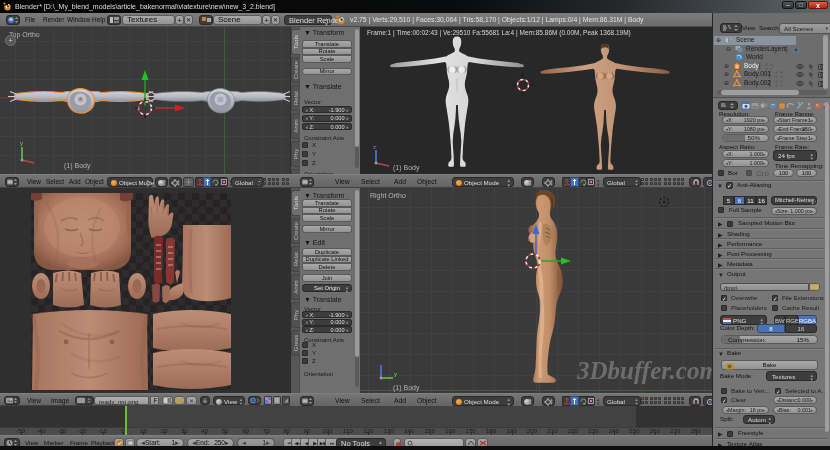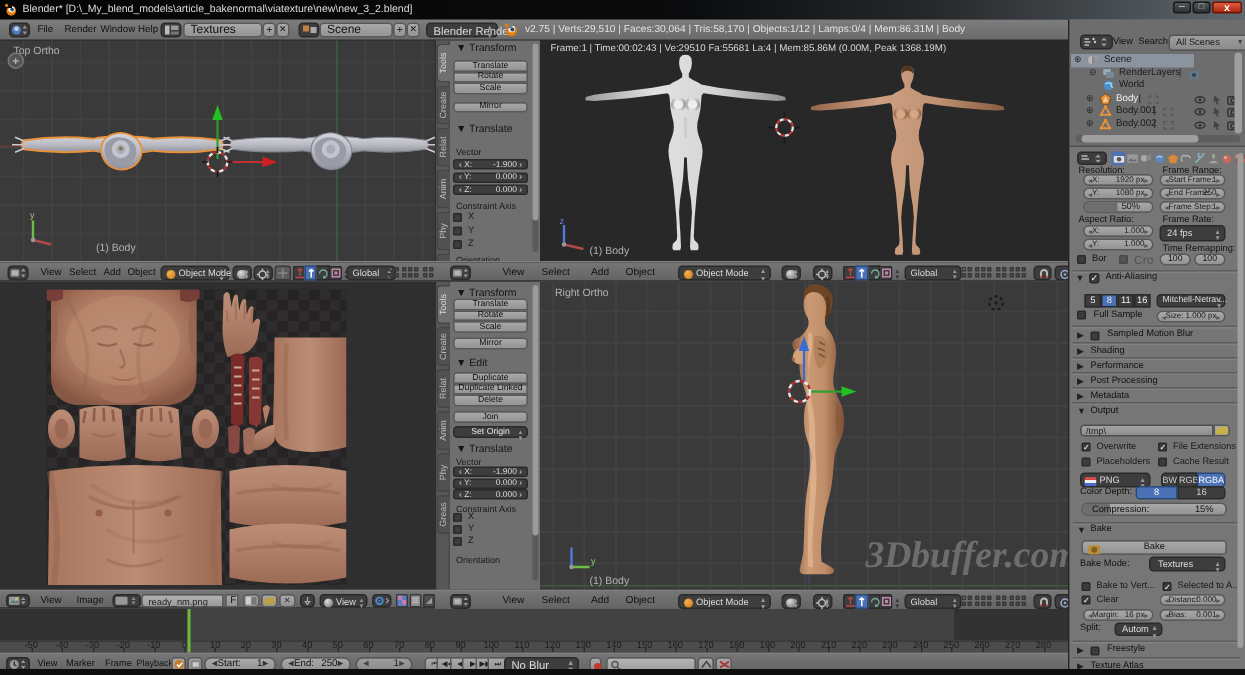--- a/index.html
+++ b/index.html
@@ -917,21 +917,21 @@
       <div class="abs lt" style="left:308.19999999999993px;top:2px;width:14px;height:10px;border-radius:0;">
         <span style="position:absolute;left:0;right:0;top:1.5px;text-align:center;font-size:5px;color:#222;">▶</span>
       </div>
       <div class="abs lt" style="left:316.5999999999999px;top:2px;width:14px;height:10px;border-radius:0;">
         <span style="position:absolute;left:0;right:0;top:1.5px;text-align:center;font-size:5px;color:#222;">▶▶</span>
       </div>
       <div class="abs lt" style="left:324.9999999999999px;top:2px;width:14px;height:10px;border-radius:0 3px 3px 0;">
         <span style="position:absolute;left:0;right:0;top:1.5px;text-align:center;font-size:5px;color:#222;">⏭</span>
       </div>
       <div class="abs dk" style="left:336px;top:2px;width:50px;height:10px;">
-        <span style="position:absolute;left:4px;top:1px;font-size:7.5px;color:#ddd;">No Blur</span>
+        <span style="position:absolute;left:4px;top:1px;font-size:7.5px;color:#ddd;">No Tools</span>
         <span style="position:absolute;right:2px;top:1px;font-size:5px;color:#999;">▲<br>▼</span>
       </div>
       <div class="abs lt" style="left:393px;top:2px;width:8px;height:10px;">
         <span style="position:absolute;left:1.5px;top:2.5px;width:5px;height:5px;border-radius:50%;background:#c23a2a;"></span>
       </div>
       <div class="abs" style="left:404px;top:2px;width:60px;height:10px;background:linear-gradient(#b5b5b5,#9d9d9d);border:1px solid #5a5a5a;border-radius:3px;">
         <svg style="position:absolute;left:2px;top:1px" width="8" height="7" viewBox="0 0 8 7">
           <circle cx="3" cy="3" r="2" fill="none" stroke="#555"></circle>
           <path d="M4.5 4.5L7 7" stroke="#555"></path>
         </svg>

